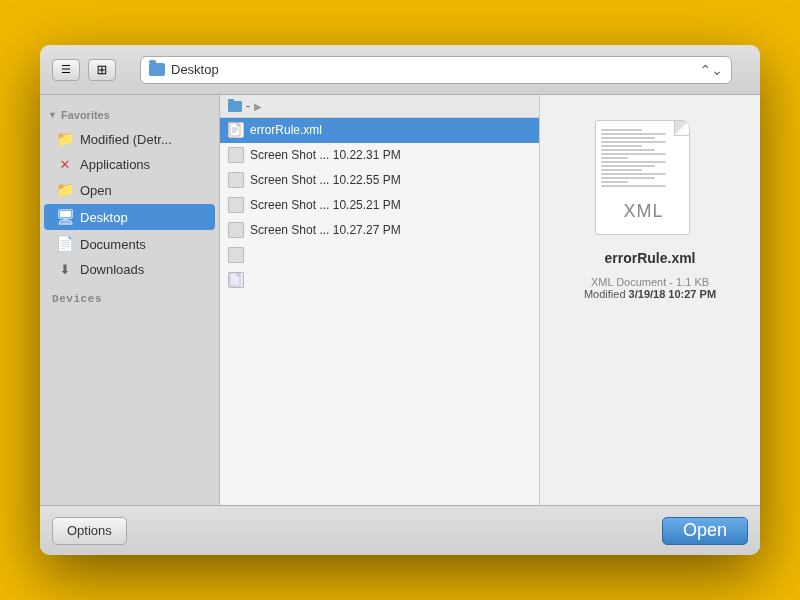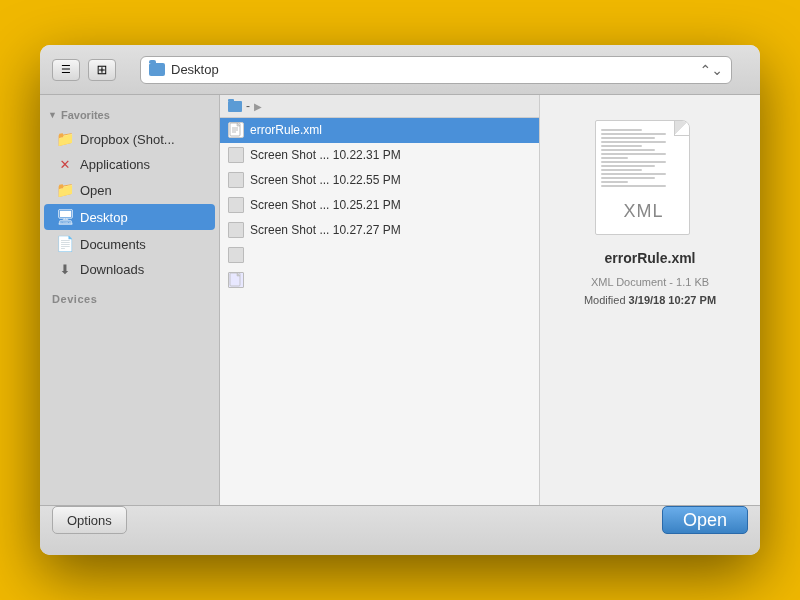--- a/index.html
+++ b/index.html
@@ -112,20 +112,21 @@
       flex-shrink: 0;
       overflow-y: auto;
     }
 
     .sidebar-section-label {
       font-size: 11px;
       font-weight: 600;
       color: #888;
       padding: 4px 12px 2px;
       letter-spacing: 0.05em;
+      font-family: Liberation Mono, monospace;
     }
 
     .sidebar-item {
       display: flex;
       align-items: center;
       gap: 6px;
       padding: 4px 12px;
       font-size: 13px;
       color: #333;
       cursor: pointer;
@@ -350,35 +351,35 @@
     }
 
     .preview-type {
       font-size: 11px;
       color: #888;
     }
 
     .preview-modified {
       font-size: 11px;
       color: #888;
-      margin-top: 6px;
+      margin-top: 0;
     }
 
     .preview-modified span {
       color: #555;
       font-weight: 500;
     }
 
     
     .bottom-bar {
       height: 50px;
       background: linear-gradient(180deg, #e0e0e0 0%, #d0d0d0 100%);
       border-top: 1px solid #b0b0b0;
       display: flex;
-      align-items: flex-start;
+      align-items: center;
       padding: 0 12px;
     }
 
     .options-btn {
       height: 28px;
       padding: 0 14px;
       background: linear-gradient(180deg, #f5f5f5 0%, #d8d8d8 100%);
       border: 1px solid #aaa;
       border-radius: 5px;
       font-size: 13px;
@@ -438,21 +439,21 @@
   <div class="content-area">
 
     <div class="sidebar">
       <div class="favorites-header">
         <span class="triangle">▼</span>
         <span>Favorites</span>
       </div>
 
       <div class="sidebar-item">
         <span class="item-icon">📁</span>
-        <span>Dropbox (Shot...</span>
+        <span>Modified (Detr...</span>
       </div>
       <div class="sidebar-item">
         <span class="item-icon" style="font-size:13px; color:#c44;">✕</span>
         <span>Applications</span>
       </div>
       <div class="sidebar-item">
         <span class="item-icon">📁</span>
         <span>Open</span>
       </div>
       <div class="sidebar-item active">

